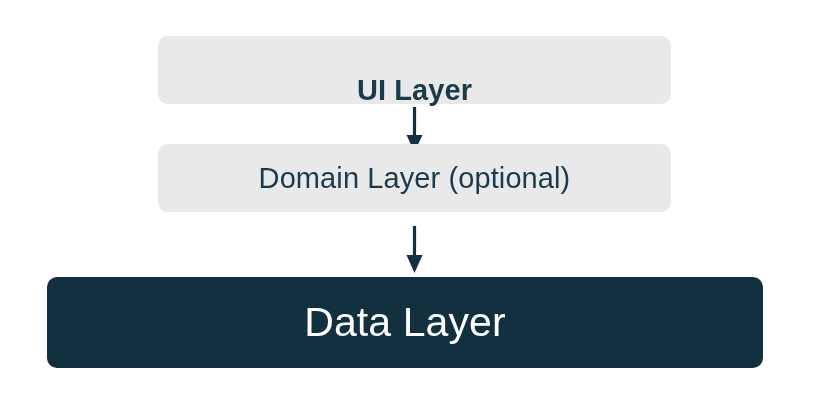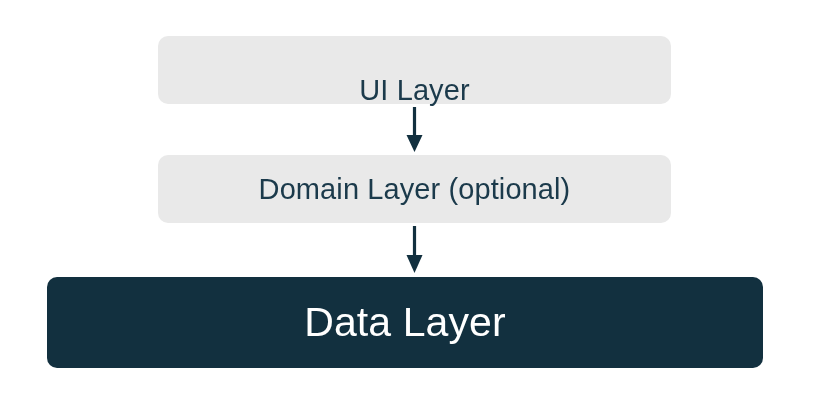--- a/index.html
+++ b/index.html
@@ -52,28 +52,28 @@
 
   
   #ui-layer-box {
     left: 158px;
     top: 36px;
     width: 513px;
     height: 68px;
   }
   #ui-layer-box .layer-label {
     font-size: 29px;
-    font-weight: 400;
+    font-weight: 700;
     margin-top: 40px;
   }
 
   
   #domain-layer-box {
     left: 158px;
-    top: 155px;
+    top: 144px;
     width: 513px;
     height: 68px;
   }
   #domain-layer-box .layer-label {
     font-size: 29px;
     font-weight: 400;
   }
 
   
   #data-layer-box {

